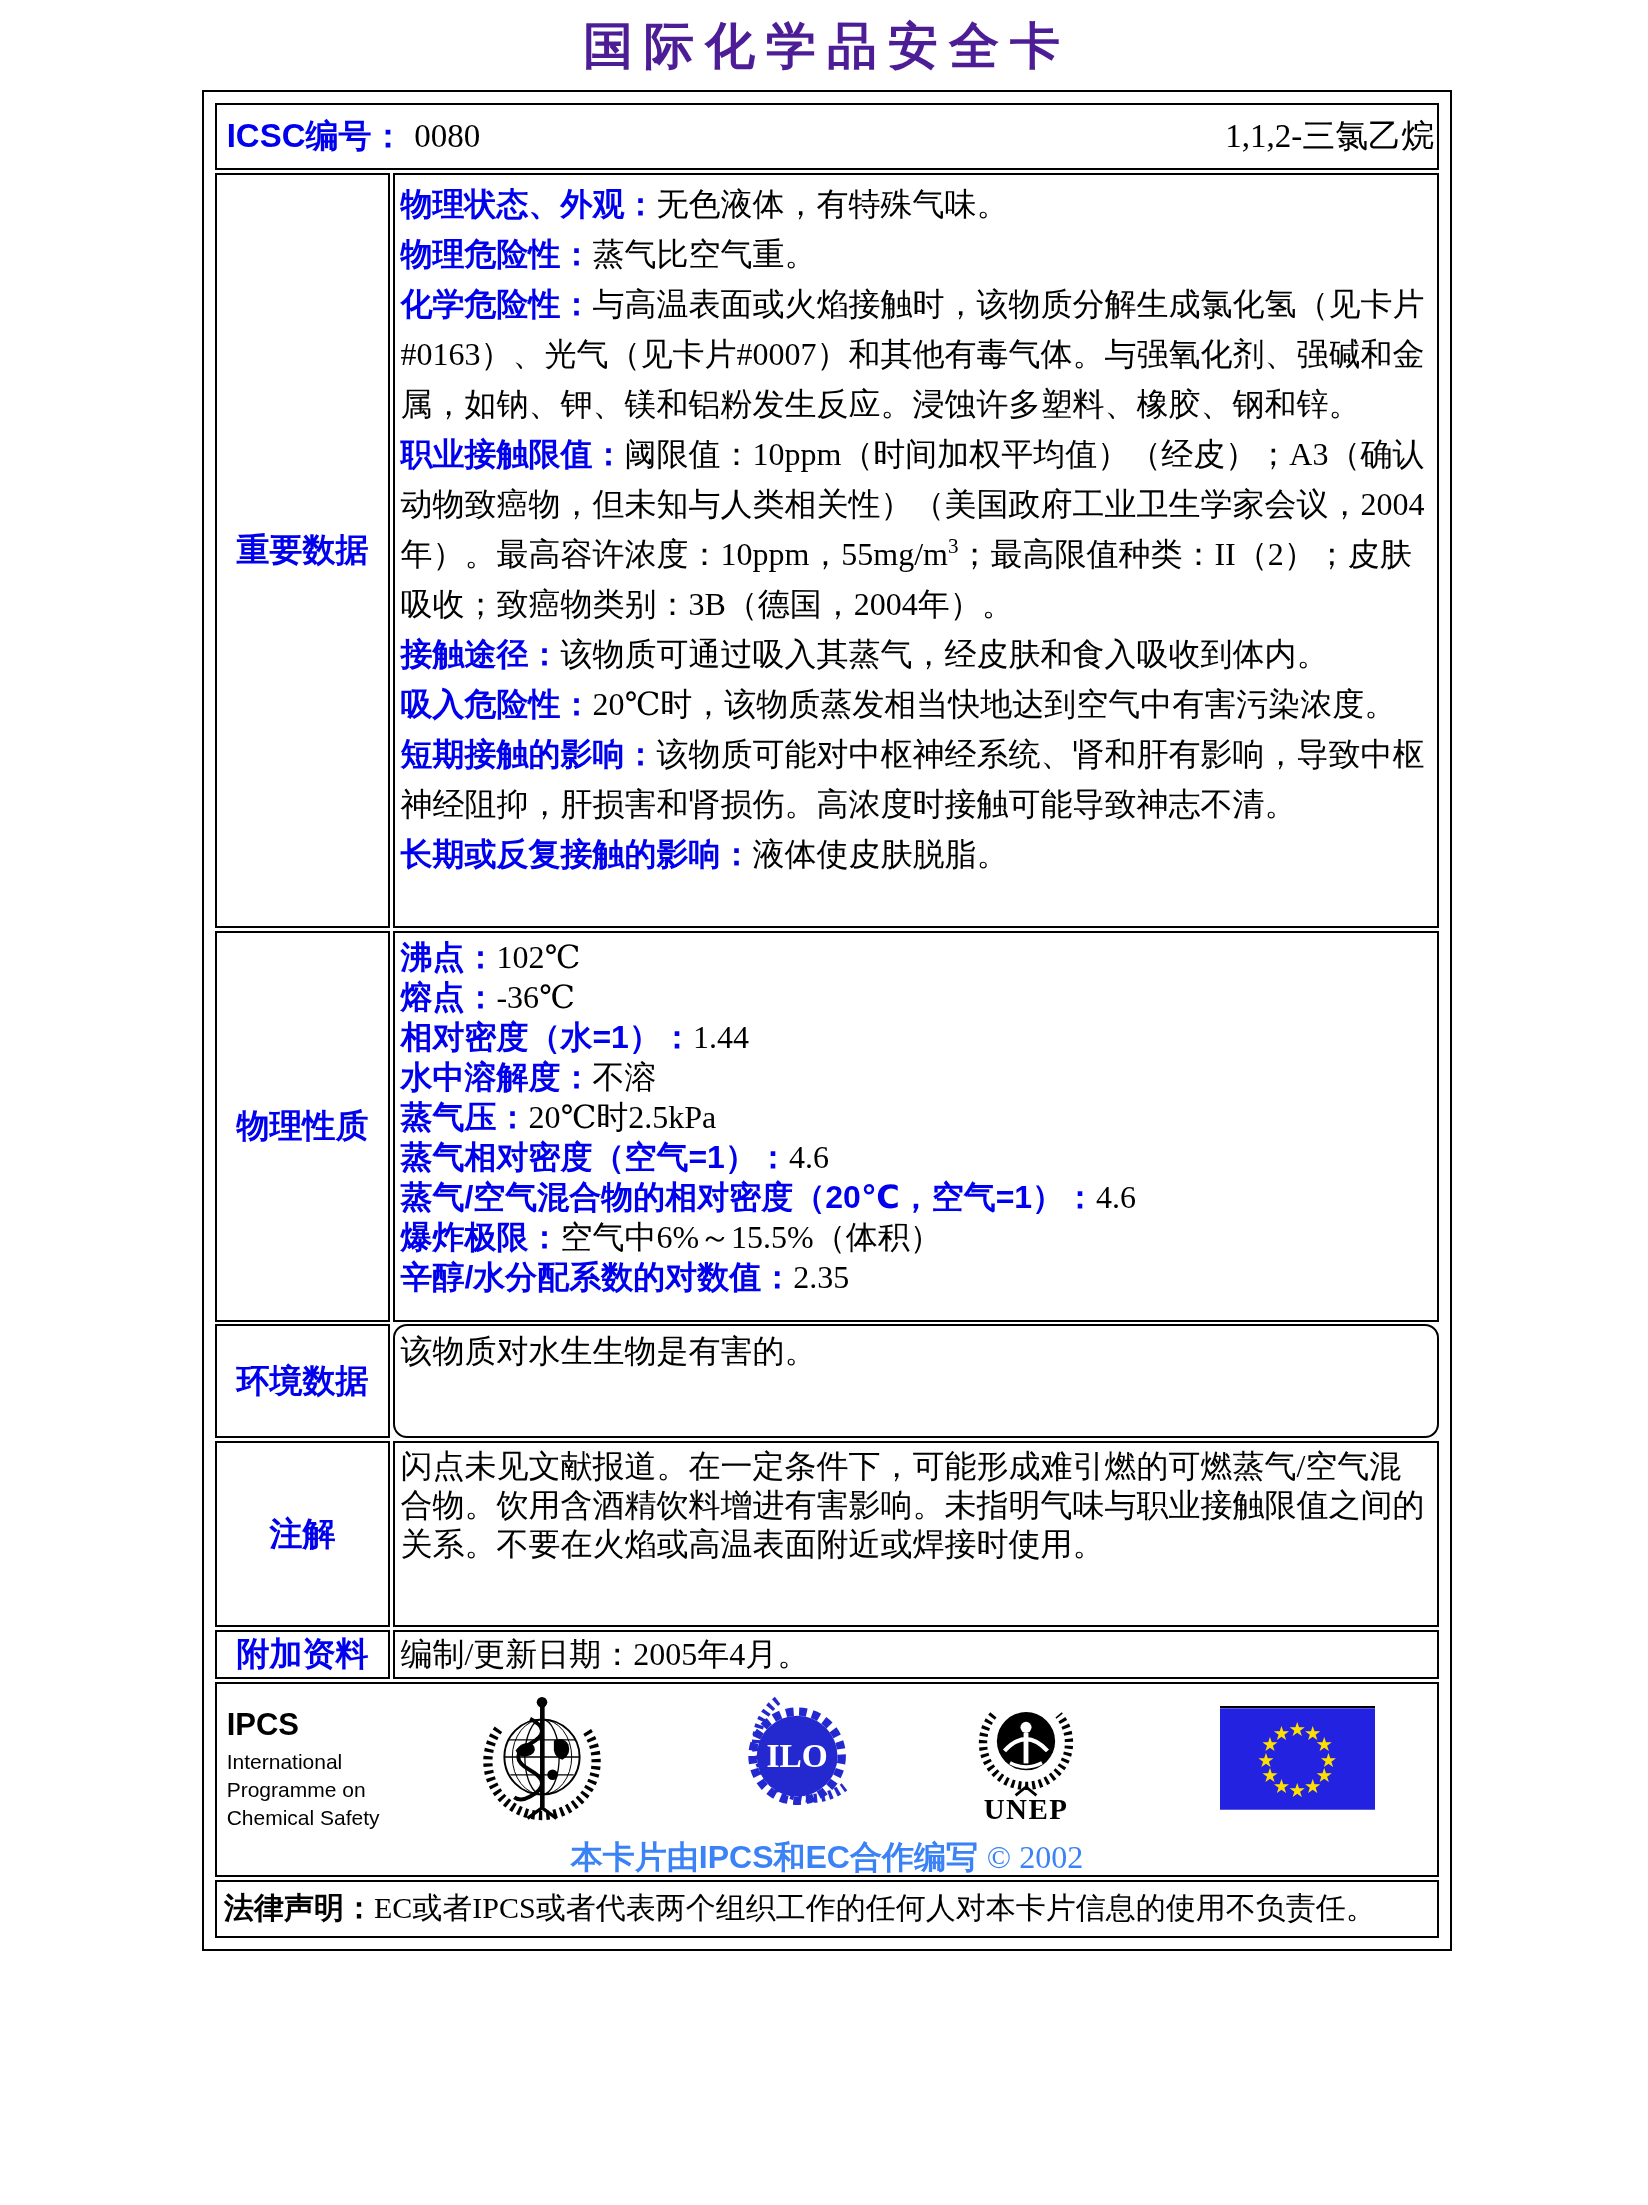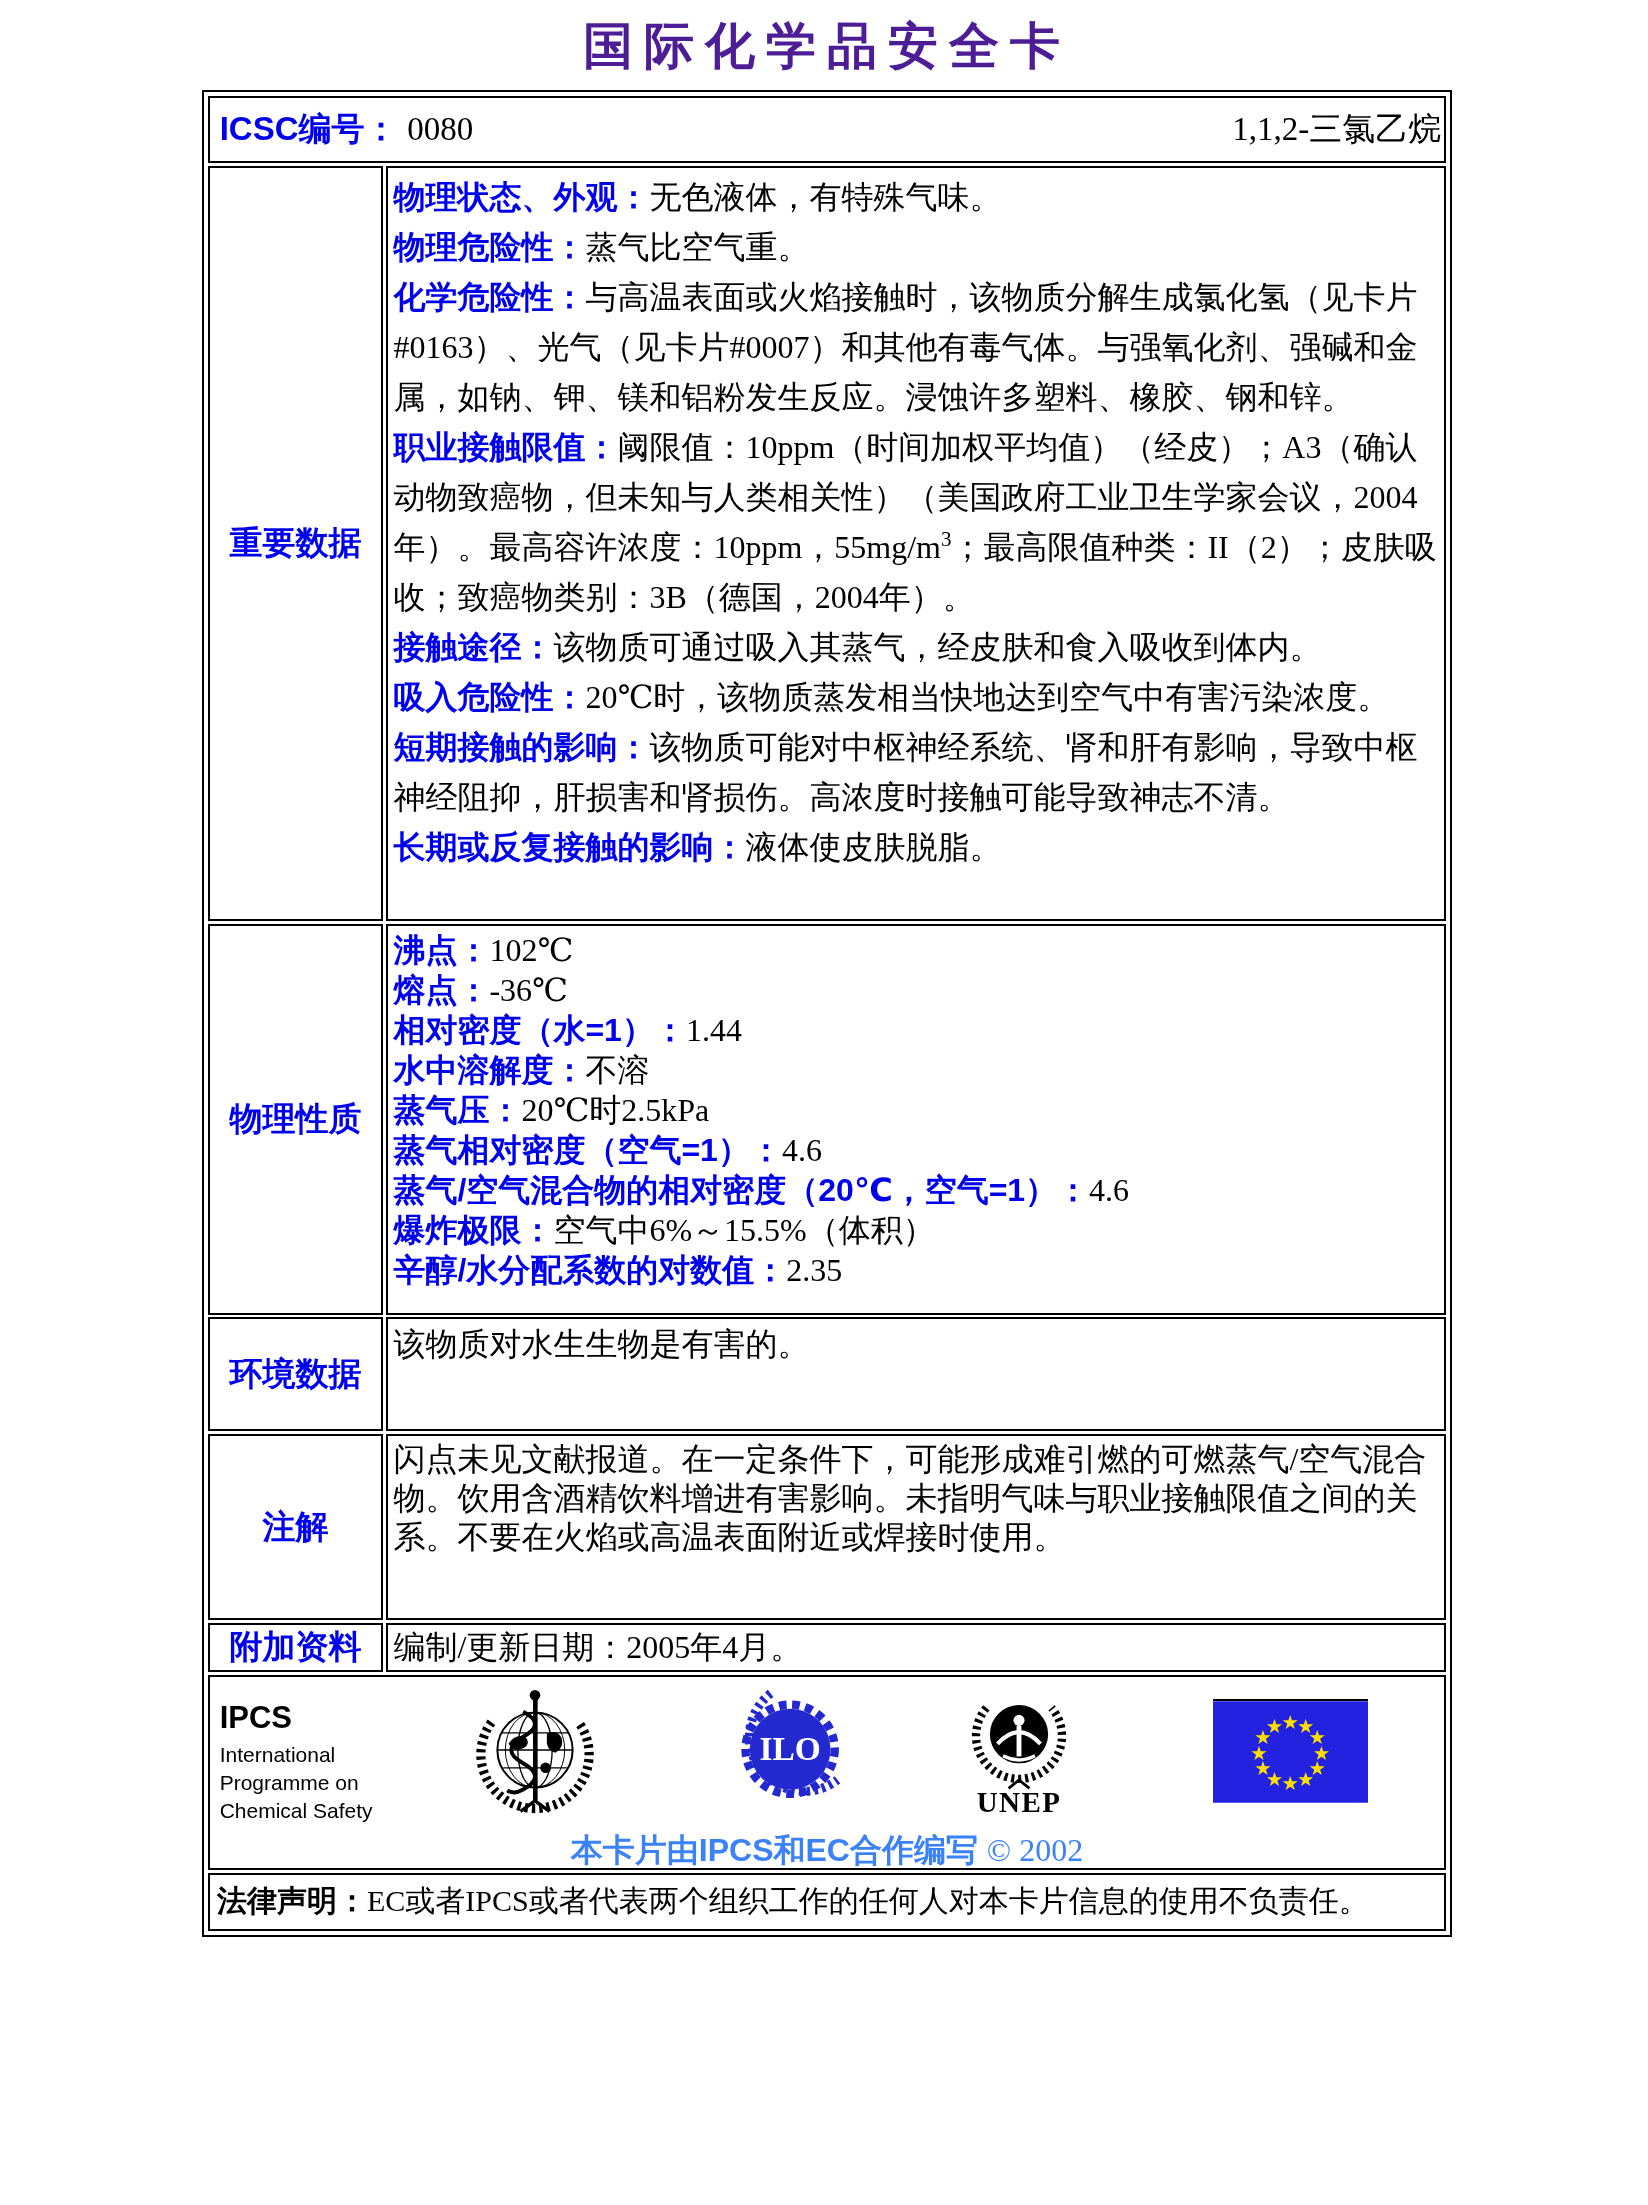--- a/index.html
+++ b/index.html
@@ -3,35 +3,35 @@
 <meta charset="utf-8">
 <style>
   html,body{margin:0;padding:0;background:#fff;}
   .page{position:relative;width:1649px;height:2205px;background:#fff;overflow:hidden;
         font-family:"Liberation Serif","DejaVu Serif",serif;color:#000;}
   .title{position:absolute;left:202px;top:12.5px;width:1250px;text-align:center;
          font-family:"Liberation Sans","DejaVu Sans",sans-serif;
          font-size:50px;font-weight:900;letter-spacing:11px;color:#4c1d95;margin:0;}
   
   .tbl{position:absolute;left:202px;top:90px;width:1250px;box-sizing:border-box;
-       border:2.8px solid #000;padding:4px;display:flex;flex-direction:column;gap:2.8px;}
+       border:2.8px solid #000;padding:11px;display:flex;flex-direction:column;gap:2.8px;}
   .row{display:flex;gap:2.8px;}
   .cell{border:2.1px solid #000;box-sizing:border-box;background:#fff;}
   .label-cell{width:175px;flex:0 0 175px;display:flex;align-items:center;justify-content:center;}
   .sec-lbl{font-family:"Liberation Sans","DejaVu Sans",sans-serif;font-weight:bold;
            font-size:33px;color:#0000ee;}
   .content-cell{flex:1;padding:4.2px 5.6px;font-size:32px;}
   .full-cell{flex:1;}
   
   .head-cell{flex:1;min-height:67px;display:flex;align-items:center;justify-content:space-between;
              padding:0 2.8px 0 9.7px;font-size:33px;}
   .hdr-left .lbl{margin-right:9.7px;}
   .important{min-height:755px;line-height:50px;}
   .physical{min-height:391px;line-height:40px;}
-  .environment{min-height:114px;line-height:40px;}
+  .environment{min-height:114px;line-height:40px;border-radius:14px;}
   .notes{min-height:186px;line-height:39px;}
   .additional{min-height:42px;display:flex;align-items:center;line-height:35px;}
   .lbl{font-family:"Liberation Sans","DejaVu Sans",sans-serif;font-weight:bold;color:#0000ee;}
   .it{margin:0;}
   .sp{font-size:21px;vertical-align:super;line-height:0;}
   
   .logos-cell{flex:1;min-height:195px;position:relative;}
   .ipcs-abbr{position:absolute;left:9.7px;top:23.6px;font-family:"Liberation Sans","DejaVu Sans",sans-serif;
              font-weight:bold;font-size:31px;}
   .ipcs-lines{position:absolute;left:9.7px;top:64px;font-family:"Liberation Sans","DejaVu Sans",sans-serif;

